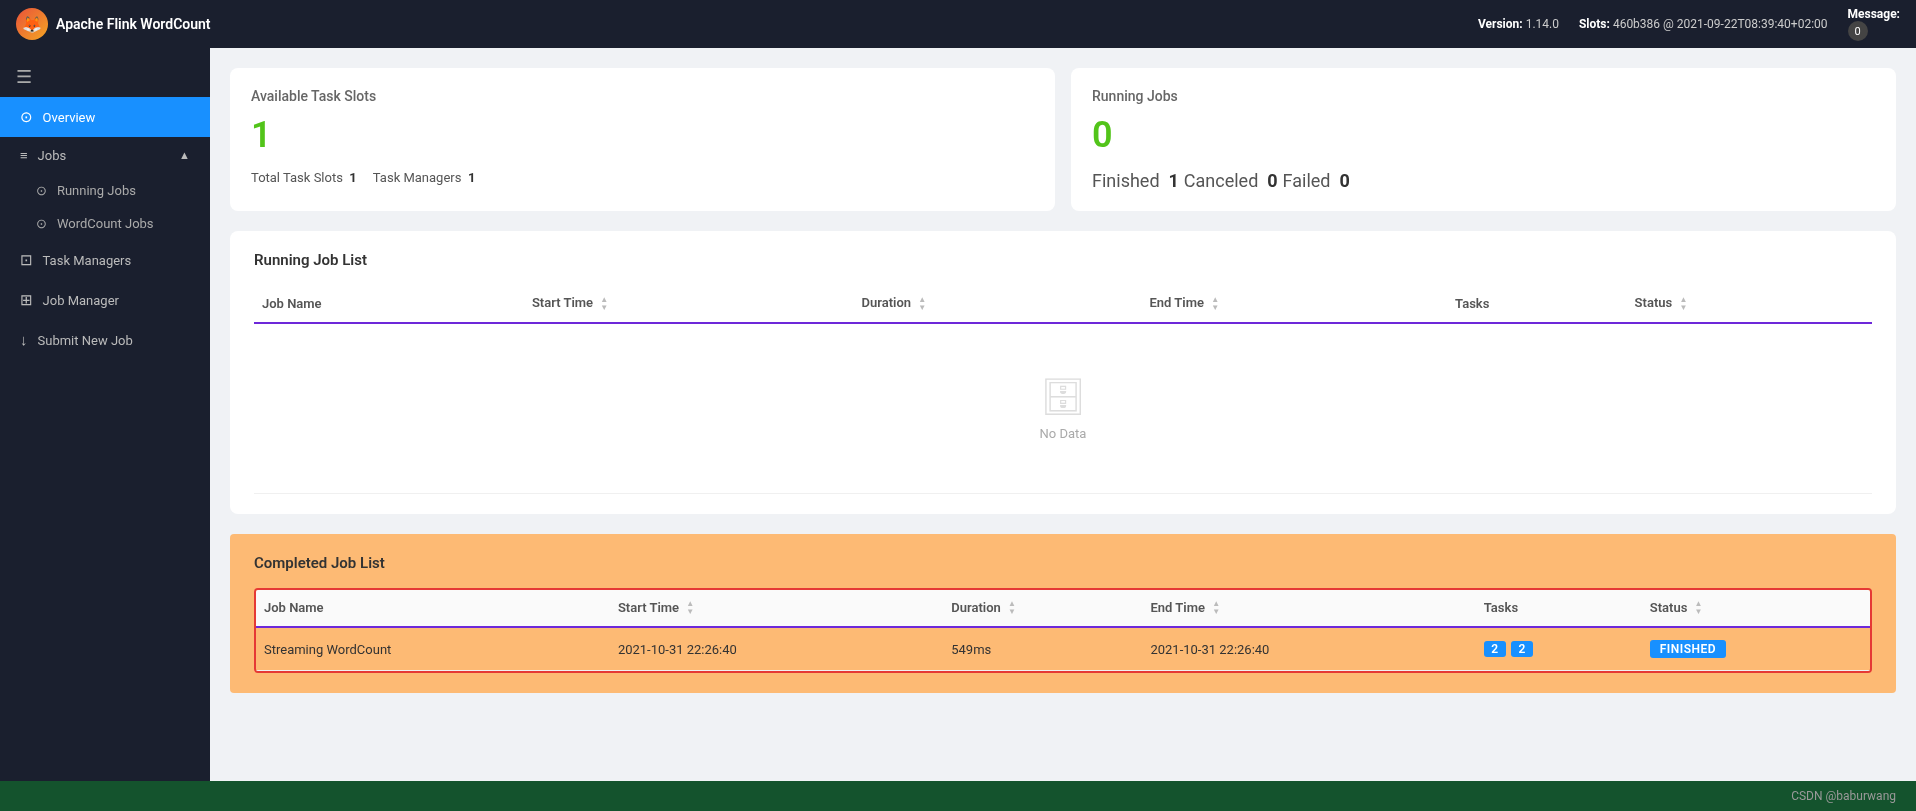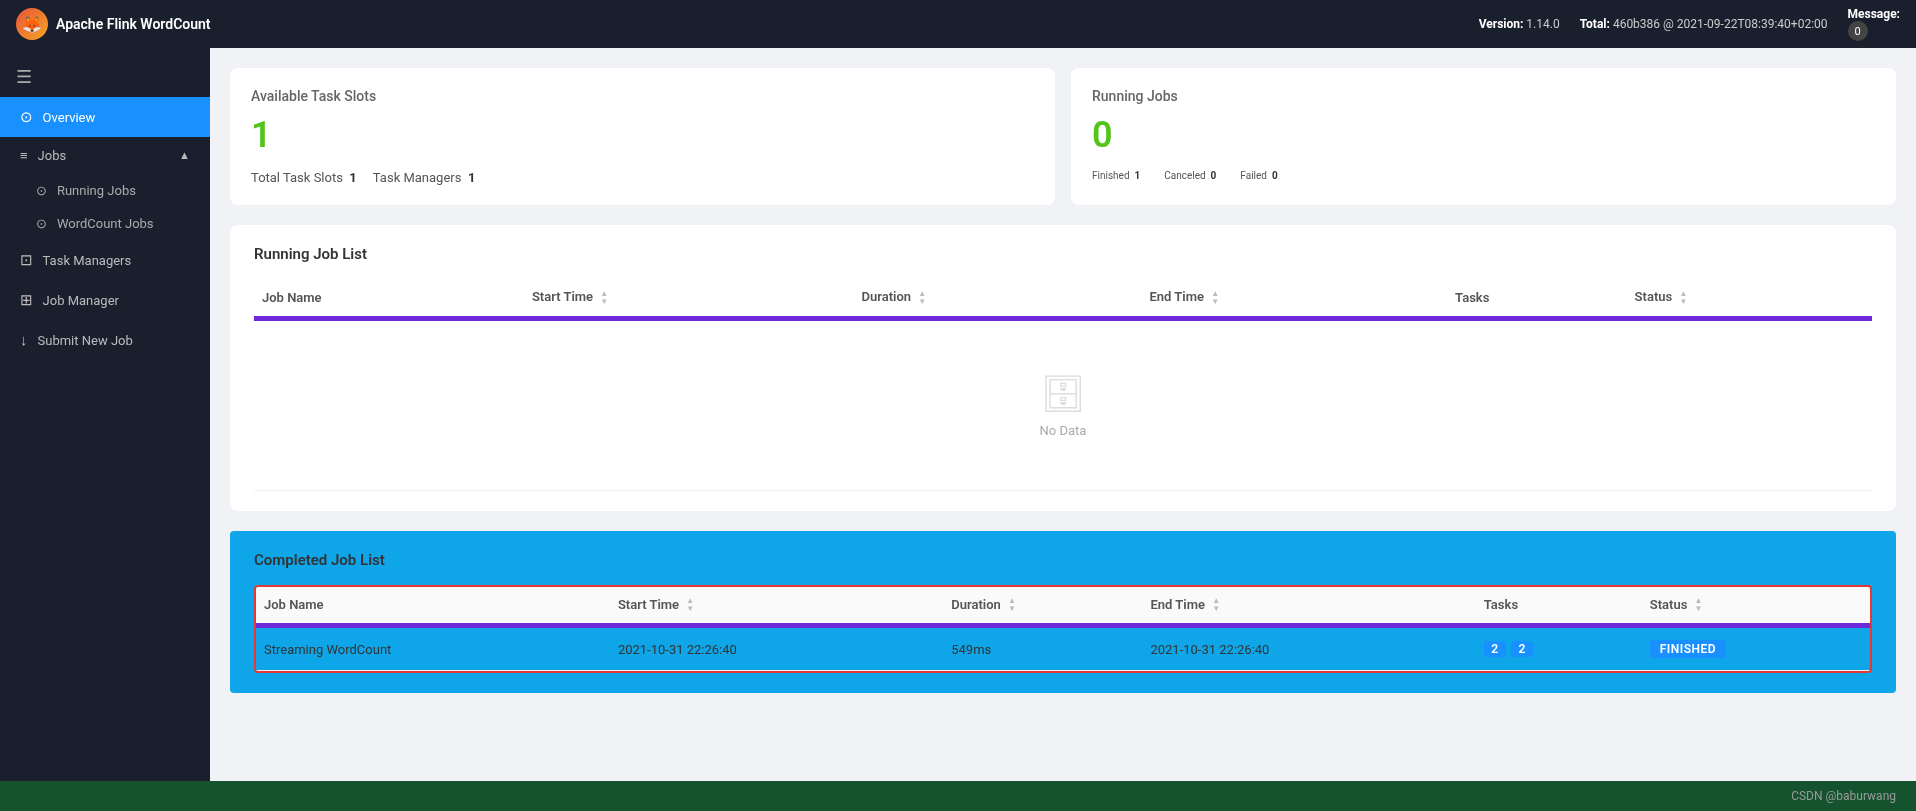--- a/index.html
+++ b/index.html
@@ -146,24 +146,24 @@
       margin-bottom: 14px;
     }
     .card-meta {
       font-size: 13px;
       color: #555;
       display: flex;
       gap: 16px;
     }
     .card-meta span b { color: #333; }
     .running-jobs-meta {
-      font-size: 10px;
+      font-size: 18px;
       color: #555;
       display: flex;
-      gap: 24px;
+      gap: 5px;
     }
     .running-jobs-meta span b { color: #333; }
 
     
     .section {
       background: #fff;
       border-radius: 8px;
       padding: 20px 24px;
       margin-bottom: 20px;
     }
@@ -178,21 +178,21 @@
     .table-wrap {
       width: 100%;
       overflow-x: auto;
     }
     table {
       width: 100%;
       border-collapse: collapse;
       font-size: 13px;
     }
     thead tr {
-      border-bottom: 5px solid #6d28d9;
+      border-bottom: 2px solid #6d28d9;
     }
     thead th {
       text-align: left;
       padding: 10px 8px;
       color: #555;
       font-weight: 600;
       font-size: 13px;
       white-space: nowrap;
     }
     thead th .sort-icon {
@@ -217,21 +217,21 @@
       font-size: 13px;
     }
     .no-data-icon {
       font-size: 36px;
       margin-bottom: 8px;
       color: #ddd;
     }
 
     
     .completed-section {
-      background: #0ea5e9;
+      background: #fdba74;
       border-radius: 4px;
       padding: 20px 24px;
     }
     .completed-table-wrap {
       border: 2px solid #e53935;
       border-radius: 4px;
       overflow: hidden;
       margin-top: 16px;
     }
     .completed-table-wrap table thead tr {
@@ -279,21 +279,21 @@
   <div class="topbar-logo">
     <div class="logo-icon">🦊</div>
     <span>Apache Flink WordCount</span>
   </div>
   <div class="topbar-meta">
     <span>
       <b>Version:</b>
       <span>1.14.0</span>
     </span>
     <span>
-      <b>Total:</b>
+      <b>Slots:</b>
       <span>460b386 @ 2021-09-22T08:39:40+02:00</span>
     </span>
     <span>
       <b>Message:</b>
       <span class="message-badge">0</span>
     </span>
   </div>
 </div>
 
 <div class="layout">

